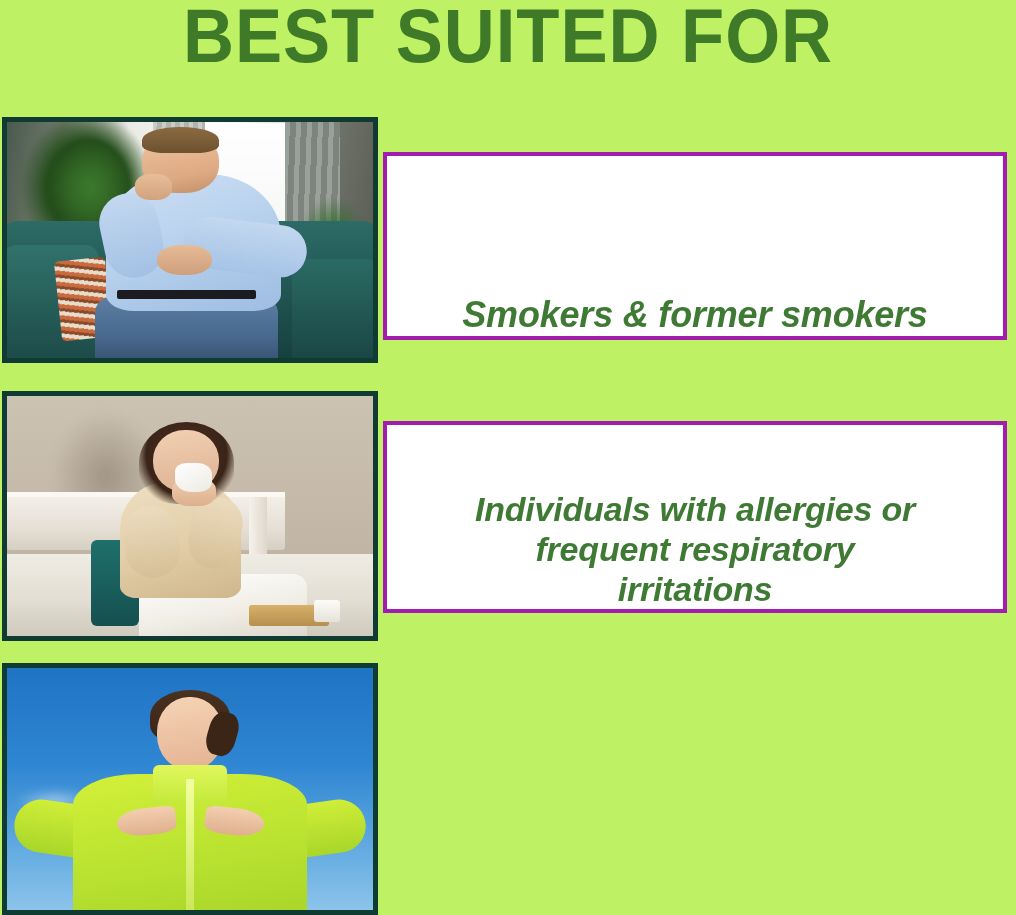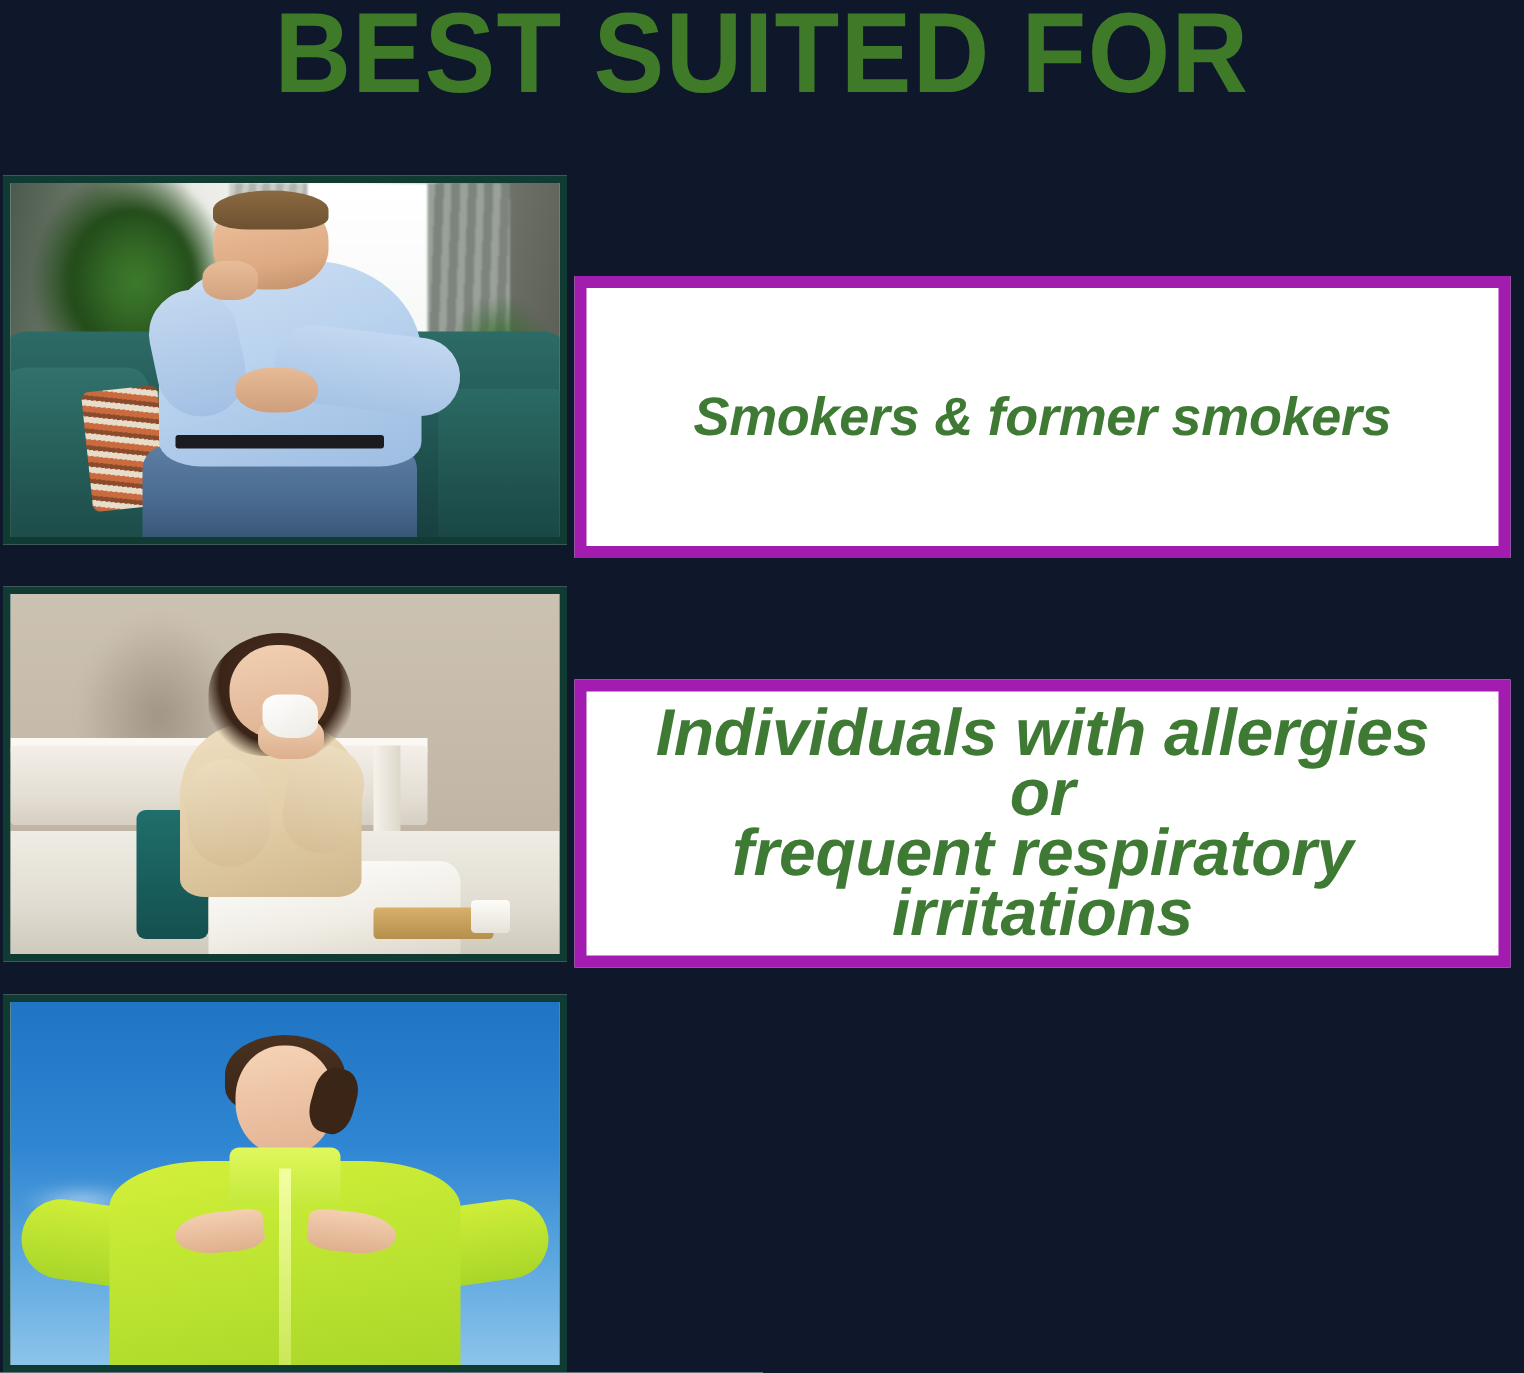--- a/index.html
+++ b/index.html
@@ -3,21 +3,21 @@
 <meta charset="utf-8">
 <style>
   html,body{margin:0;padding:0;}
   body{
     width:1016px;height:915px;
     background:#ffffff;
     font-family:"Liberation Sans", sans-serif;
     overflow:hidden;
     position:relative;
   }
-  .canvas{position:relative;width:1016px;height:915px;background:#0f172a;overflow:hidden;}
+  .canvas{position:relative;width:1016px;height:915px;background:#bef264;overflow:hidden;}
 
   
   .title{
     position:absolute;
     left:0;top:-4px;width:1016px;
     text-align:center;
     font-size:76px;
     line-height:80px;
     font-weight:bold;
     letter-spacing:1px;
@@ -158,44 +158,43 @@
   .p3-hair{position:absolute;left:39%;top:9%;width:22%;height:22%;
     background:linear-gradient(180deg,#4a3120,#3a2517);border-radius:50% 50% 34% 34%;}
   .p3-hairB{position:absolute;left:55%;top:18%;width:8%;height:18%;
     background:#3a2517;border-radius:40%;transform:rotate(16deg);}
 
   
   .textbox{
     position:absolute;
     left:383px;
     width:624px;
-    border:8px solid #a21caf;
+    border:4px solid #a21caf;
     box-sizing:border-box;
     background:#ffffff;
-    display:flex;align-items:center;justify-content:center;
+    display:flex;align-items:flex-end;justify-content:center;
     text-align:center;
     padding:0 22px;
-    margin-top:32px;
   }
   .tb-1{top:35px;height:188px;}
   .tb-2{top:30px;height:192px;}
   .tb-3{top:39px;height:174px;}
 
   .tb-text{
     color:#3f7a35;
     font-style:italic;
     font-weight:bold;
     font-size:35px;
     line-height:40px;
     font-family:"Liberation Sans", sans-serif;
     letter-spacing:-0.2px;
     white-space:pre-line;
   }
   .tb-1 .tb-text{font-size:36px;line-height:42px;}
-  .tb-2 .tb-text{font-size:44px;line-height:40px;}
+  .tb-2 .tb-text{font-size:34px;line-height:40px;}
   .tb-3 .tb-text{font-size:36px;line-height:41px;}
 </style>
 </head>
 <body>
 
 <div class="canvas">
 
   <div class="title">BEST SUITED FOR</div>
 
   <div class="row row-1">

